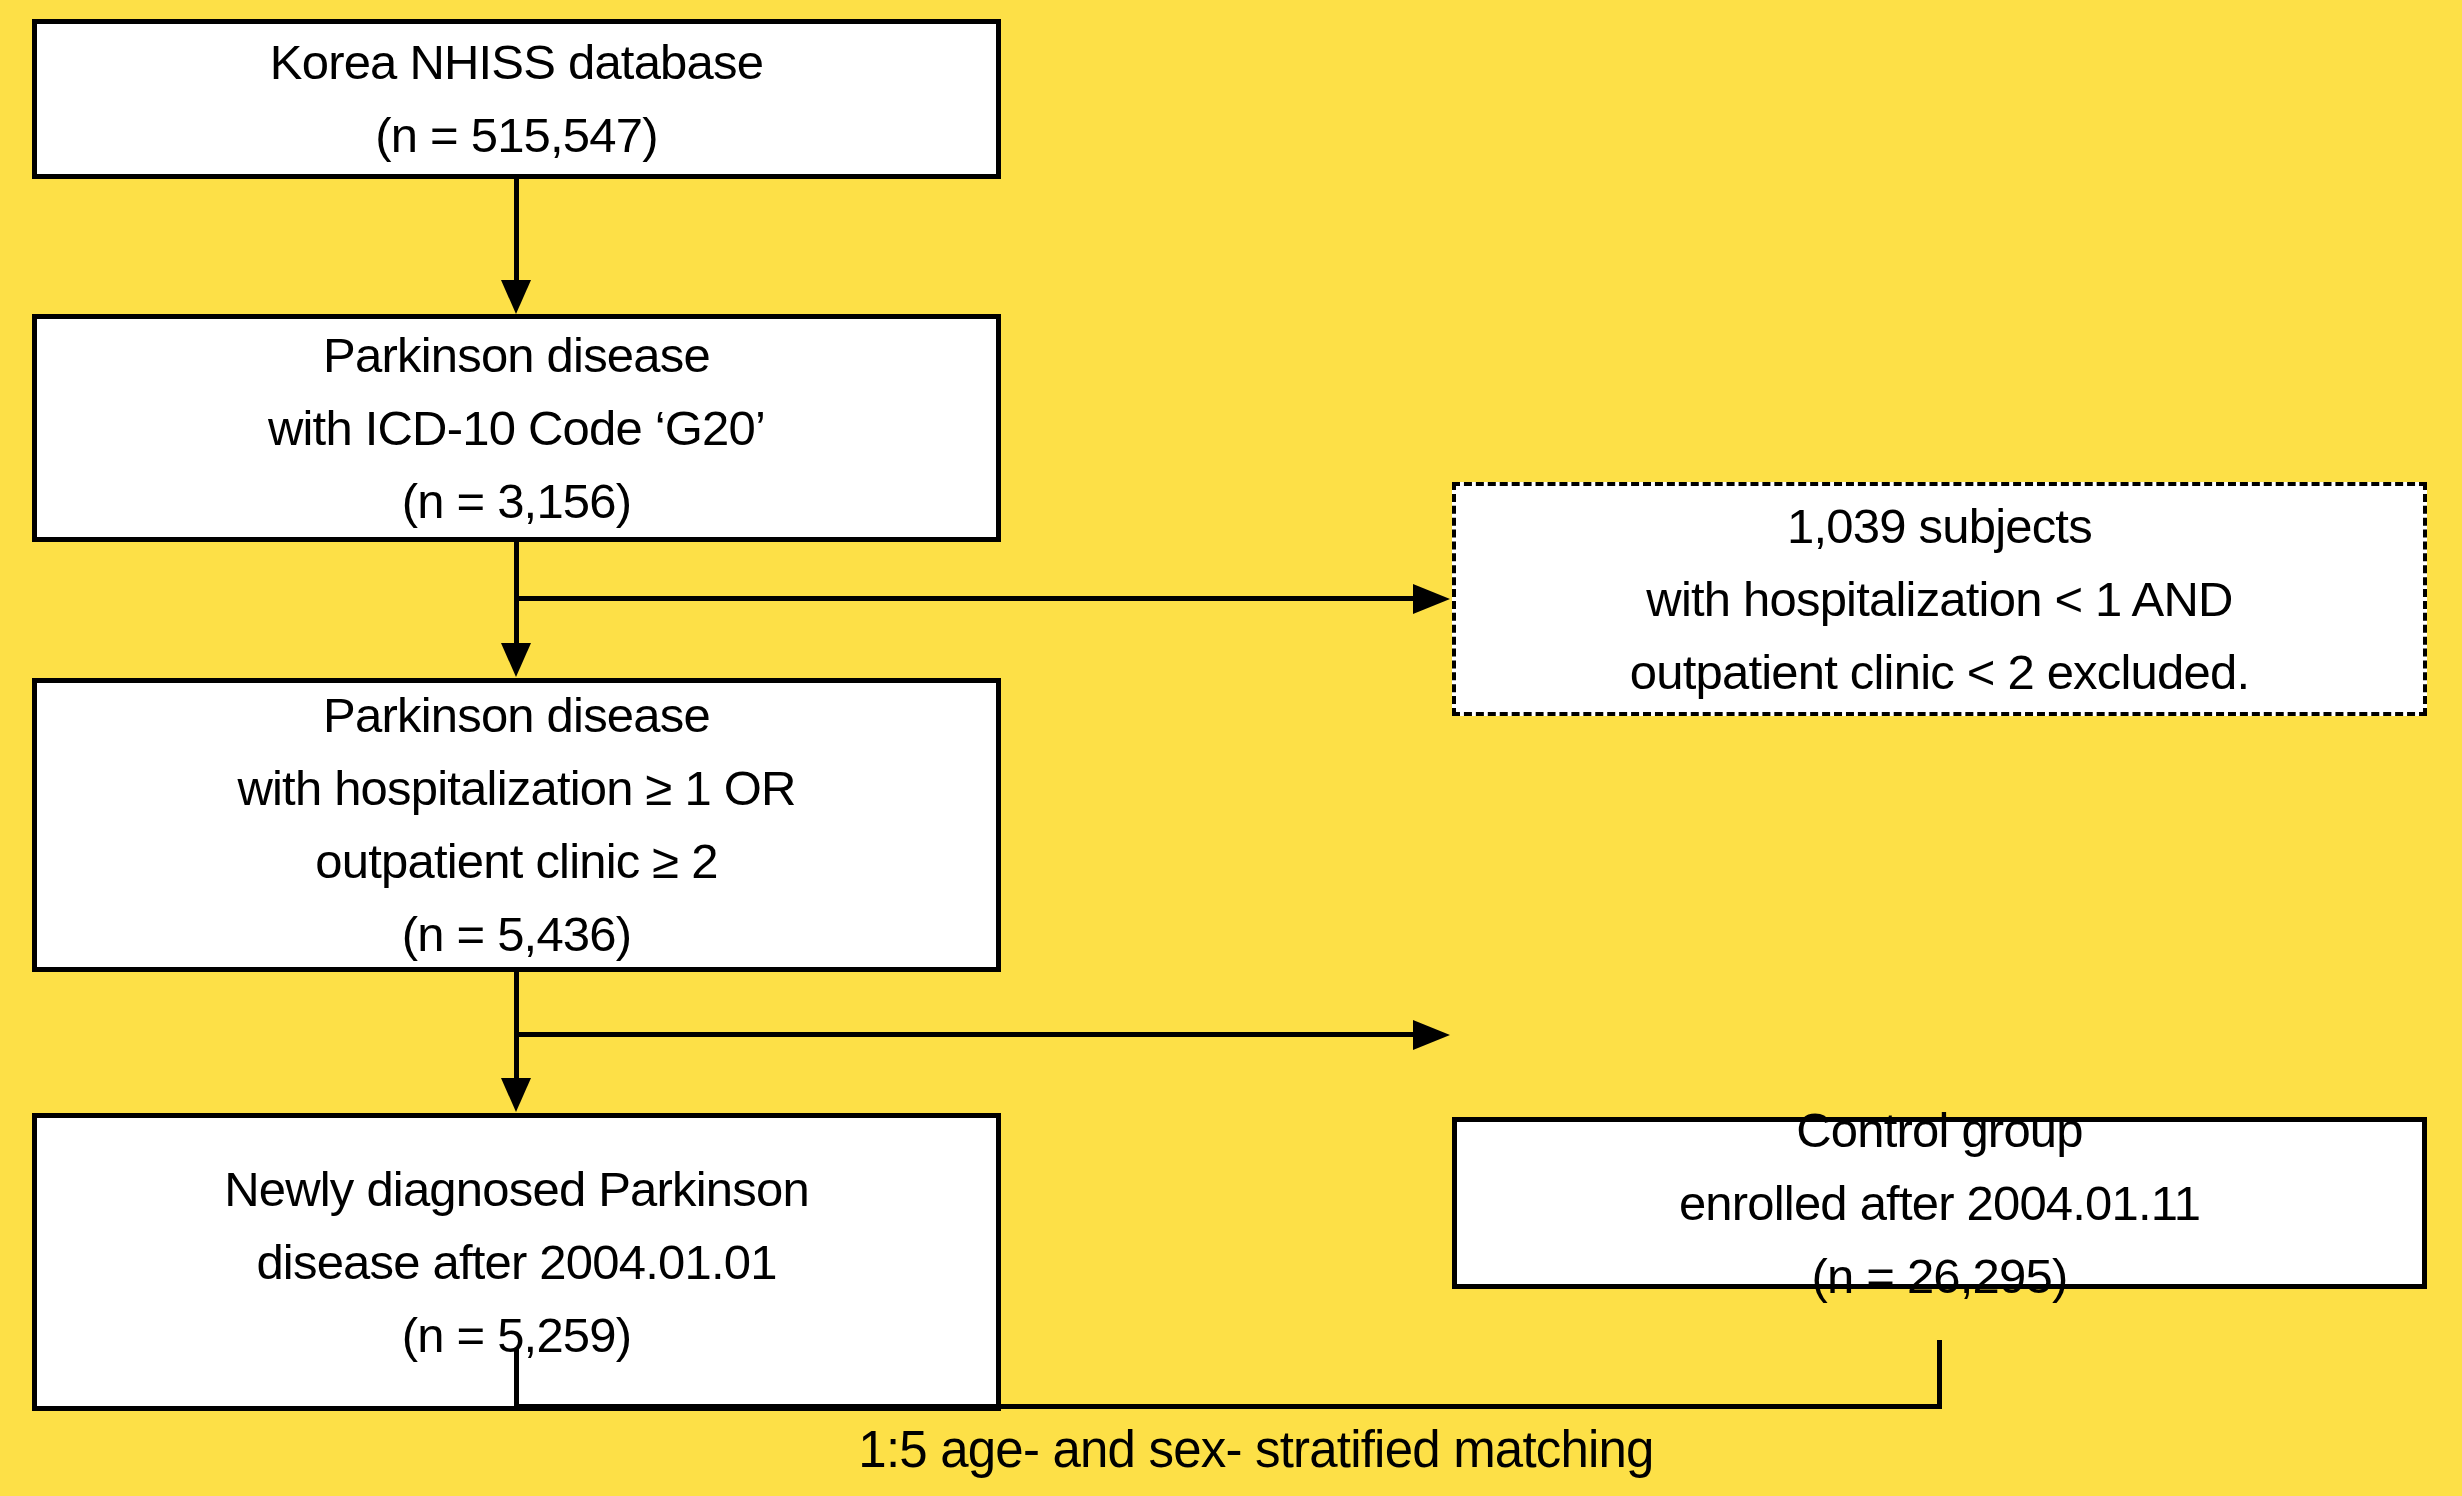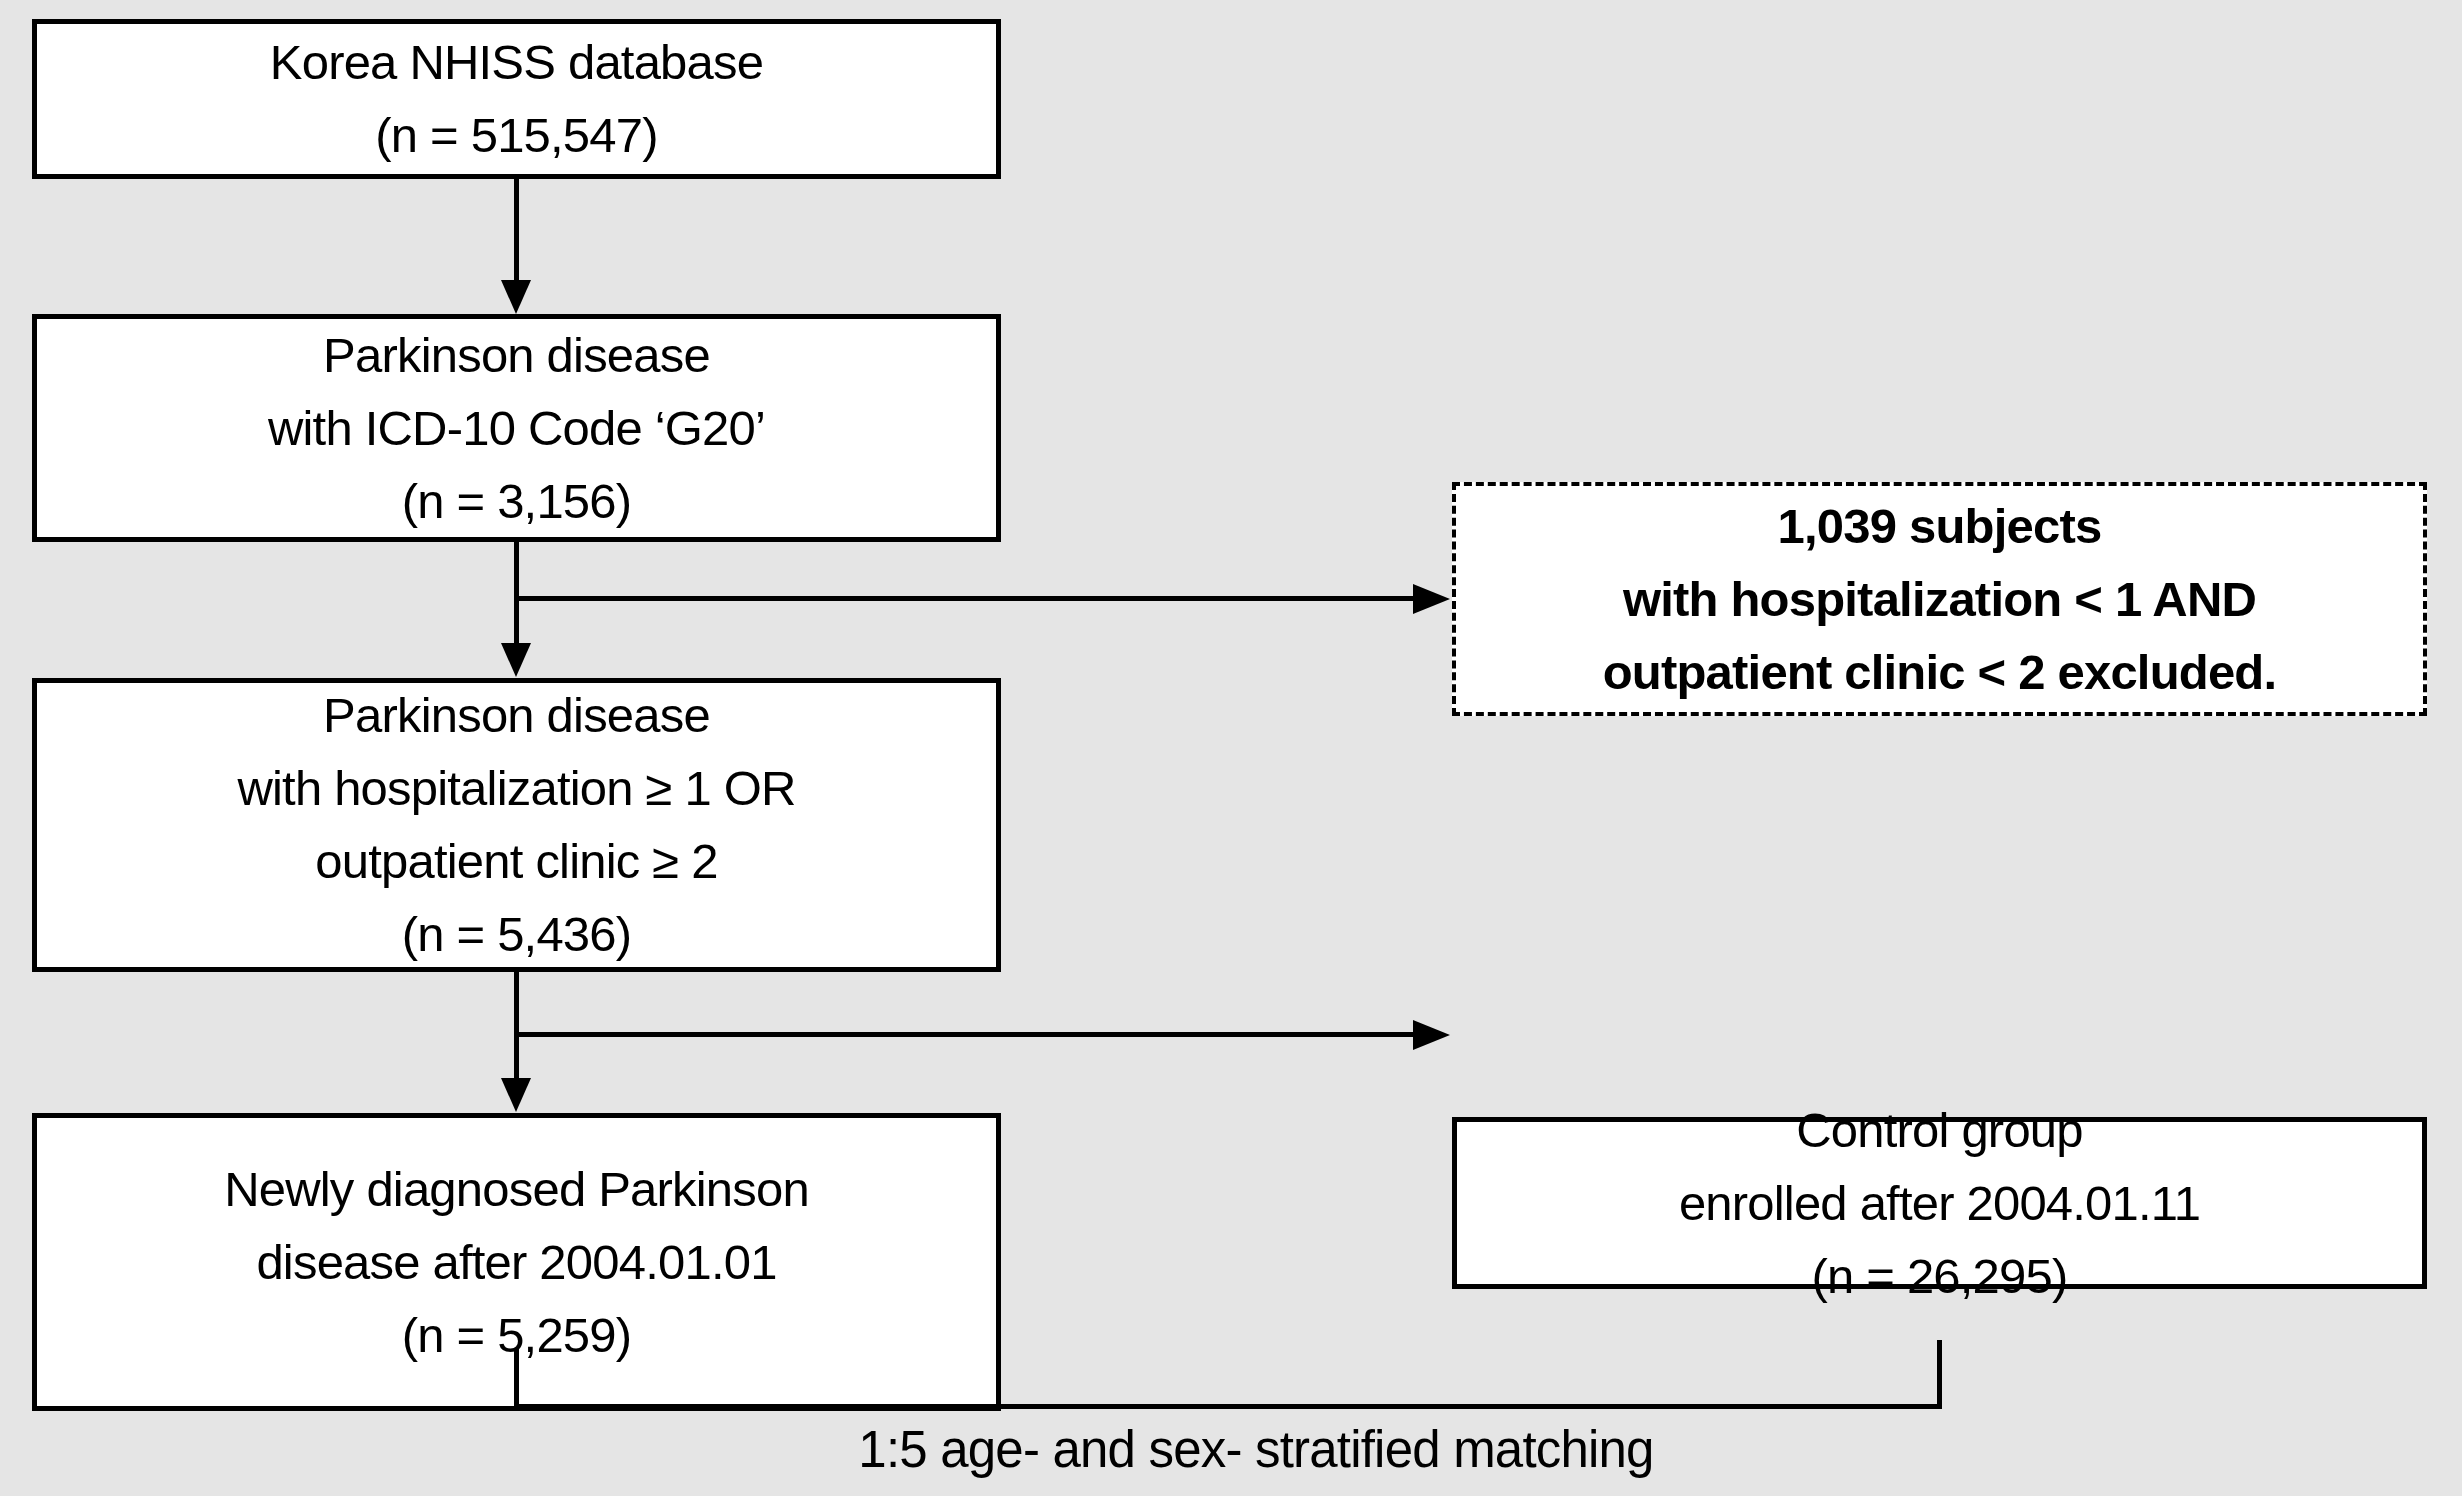--- a/index.html
+++ b/index.html
@@ -4,41 +4,41 @@
 <style>
   html, body {
     margin: 0;
     padding: 0;
     background: #ffffff;
   }
   #canvas {
     position: relative;
     width: 2462px;
     height: 1496px;
-    background: #e5e5e5;
+    background: #fde047;
     font-family: "Liberation Sans", sans-serif;
     color: #000;
     overflow: hidden;
   }
   .box {
     position: absolute;
     box-sizing: border-box;
     background: #ffffff;
     display: flex;
     flex-direction: column;
     justify-content: center;
     align-items: center;
     text-align: center;
     font-size: 49px;
     line-height: 73px;
     letter-spacing: -0.8px;
     white-space: nowrap;
   }
   .solid  { border: 5.5px solid #000; }
-  .dashed { border: 4.7px dashed #000; font-weight: bold; }
+  .dashed { border: 4.7px dashed #000; }
 
   
   #box-korea    { left: 32px;  top: 18.7px;   width: 969px; height: 160px; }
   #box-icd      { left: 32px;  top: 314px;  width: 969px; height: 228px; }
   #box-criteria { left: 32px;  top: 678px;  width: 969px; height: 294px; }
   #box-newly    { left: 32px;  top: 1113px; width: 969px; height: 298px; }
 
   
   #box-excl1    { left: 1452px; top: 482px;  width: 975px; height: 234px; }
   #box-excl2    { left: 1452px; top: 938px; width: 975px; height: 160px; }

